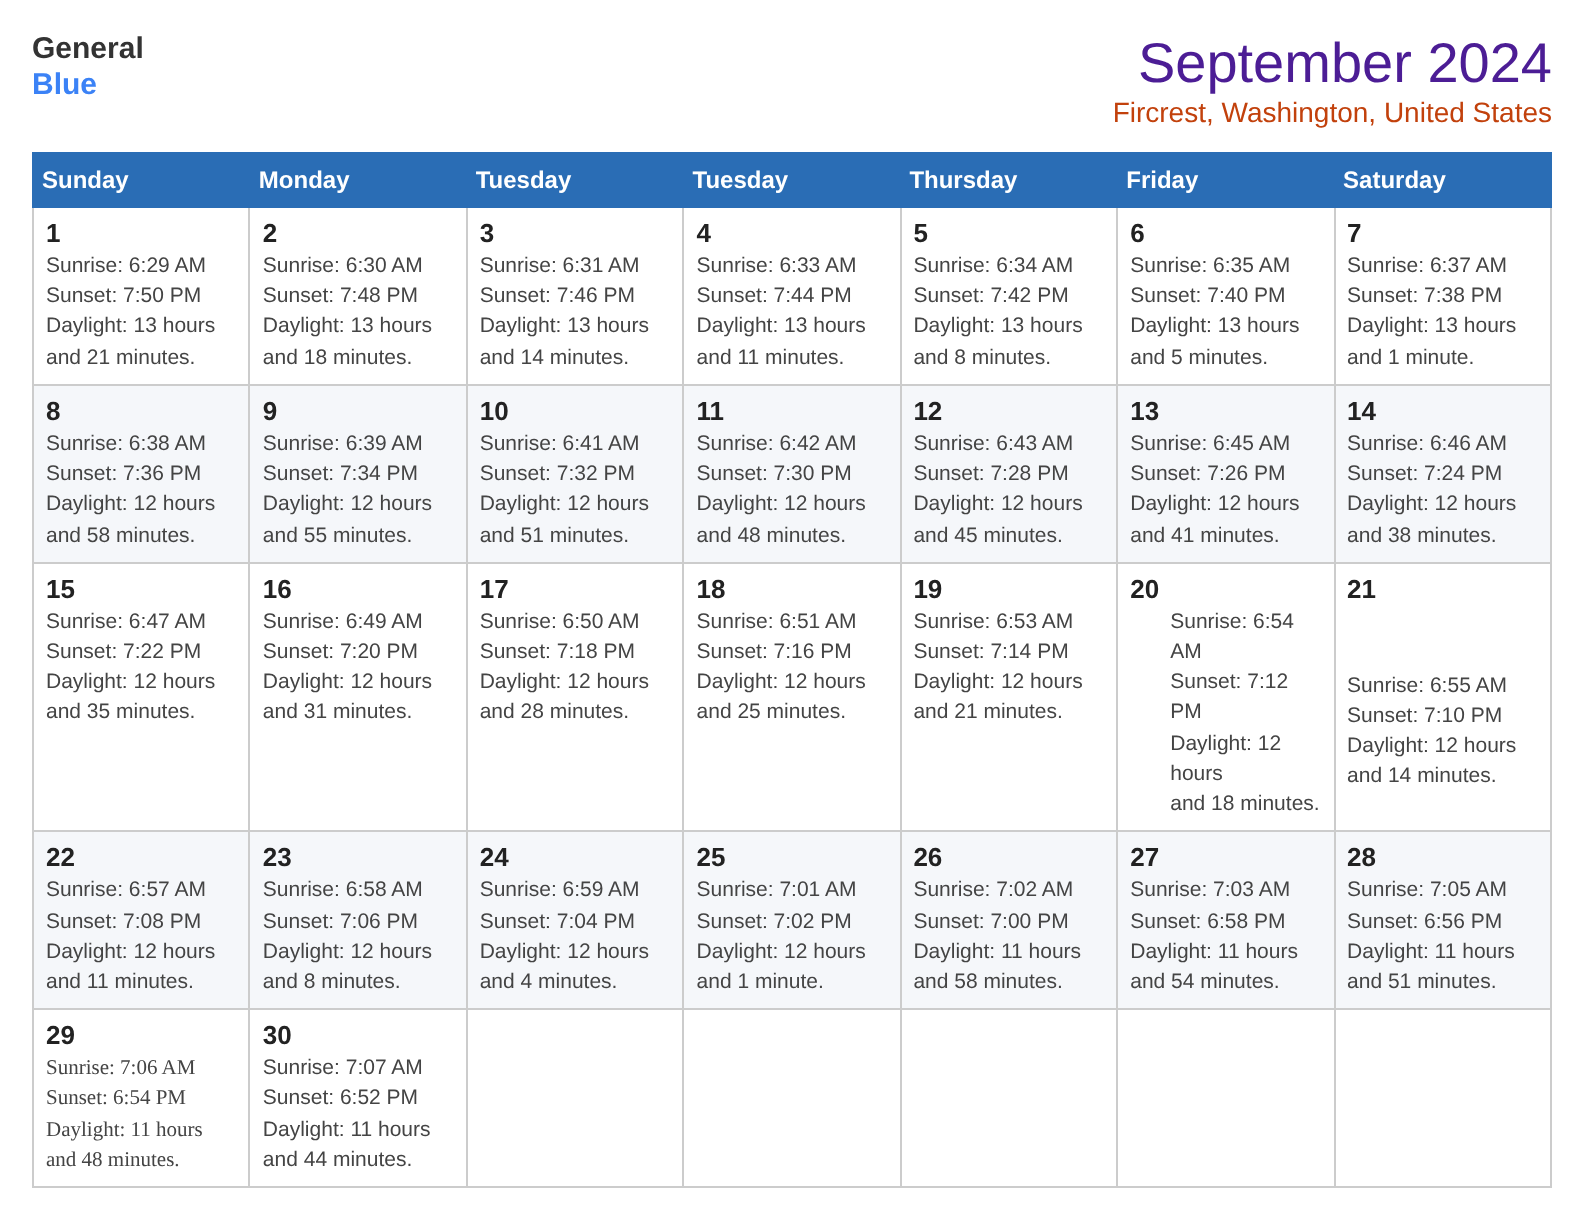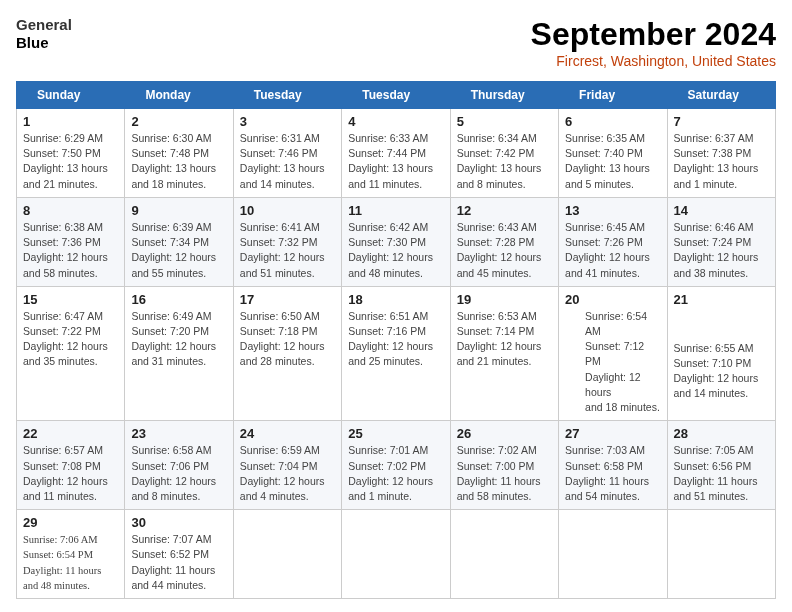--- a/index.html
+++ b/index.html
@@ -24,38 +24,38 @@
     .logo-text {
       font-size: 15px;
       font-weight: bold;
       color: #333;
       line-height: 1.2;
     }
     .title-block {
       text-align: right;
     }
     .month-title {
-      font-size: 32px;
-      font-weight: bold;
-      color: #000000;
+      font-size: 28px;
+      font-weight: normal;
+      color: #4c1d95;
     }
     .location {
       font-size: 14px;
       color: #c2410c;
     }
     .calendar {
       width: 100%;
       border-collapse: collapse;
       font-size: 11px;
     }
     .calendar th {
       background: #2a6db5;
       color: #fff;
       text-align: left;
-      padding: 6px 20px;
+      padding: 6px 4px;
       font-size: 12px;
       font-weight: bold;
       border: 1px solid #2a6db5;
     }
     .calendar td {
       vertical-align: top;
       border: 1px solid #ccc;
       padding: 5px 6px;
       width: 107px;
       min-height: 80px;
@@ -82,21 +82,21 @@
   </style>
 </head>
 <body>
 
 <div class="header">
   <div class="logo">
 
     <div>
       <div class="logo-text">
         <div>General</div>
-        <div style="color:#000000;">Blue</div>
+        <div style="color:#3b82f6;">Blue</div>
       </div>
     </div>
   </div>
   <div class="title-block">
     <div class="month-title">September 2024</div>
     <div class="location">Fircrest, Washington, United States</div>
   </div>
 </div>
 
 <table class="calendar">

